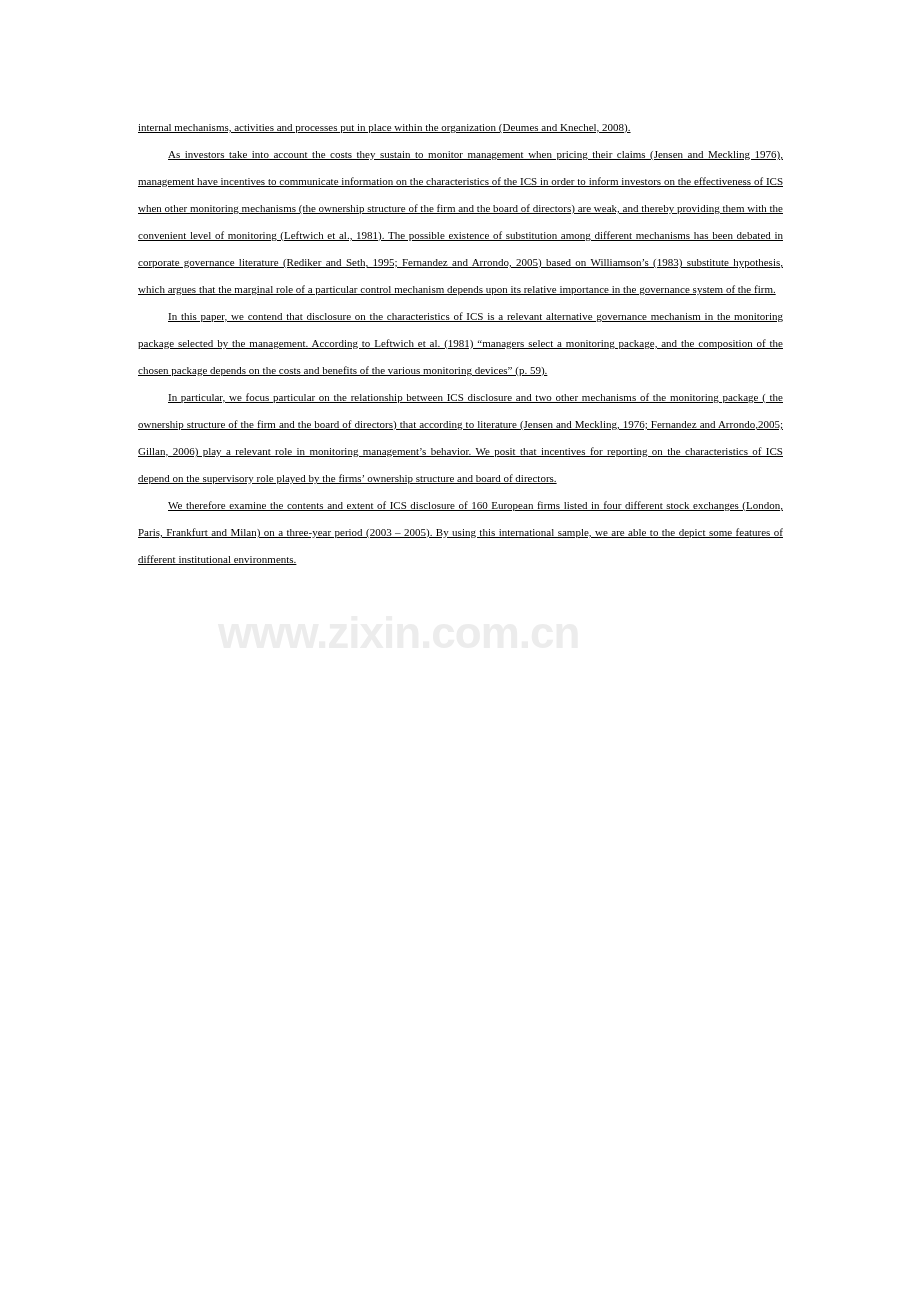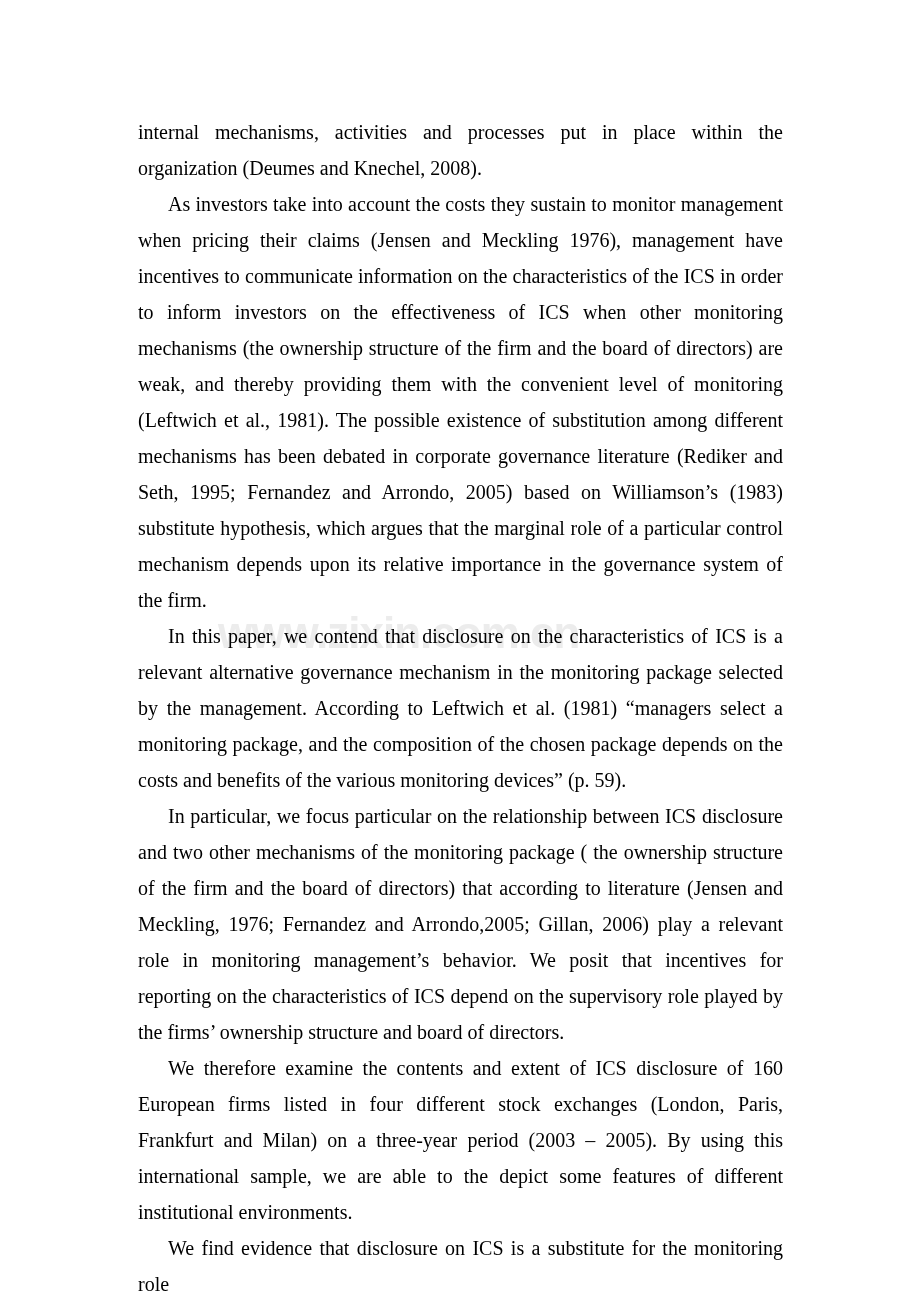--- a/index.html
+++ b/index.html
@@ -45,24 +45,25 @@
     pointer-events: none;
     user-select: none;
   }
 
   #textblock {
     position: absolute;
     left: 138px;
     top: 114px;
     width: 645px;
     z-index: 2;
-    font-size: 20px;
-    line-height: 36px;
+    font-size: 11px;
+    line-height: 27px;
     text-align: justify;
     text-justify: inter-word;
+    text-decoration: underline;
   }
 
   .para {
     margin: 0;
     text-indent: 30px;
     text-align: justify;
     text-align-last: left;
     hyphens: none;
   }
   .para.noindent {
@@ -81,16 +82,15 @@
     <p class="para noindent">internal mechanisms, activities and processes put in place within the organization (Deumes and Knechel, 2008).</p>
 
     <p class="para">As investors take into account the costs they sustain to monitor management when pricing their claims (Jensen and Meckling 1976), management have incentives to communicate information on the characteristics of the ICS in order to inform investors on the effectiveness of ICS when other monitoring mechanisms (the ownership structure of the firm and the board of directors) are weak, and thereby providing them with the convenient level of monitoring (Leftwich et al., 1981). The possible existence of substitution among different mechanisms has been debated in corporate governance literature (Rediker and Seth, 1995; Fernandez and Arrondo, 2005) based on Williamson’s (1983) substitute hypothesis, which argues that the marginal role of a particular control mechanism depends upon its relative importance in the governance system of the firm.</p>
 
     <p class="para">In this paper, we contend that disclosure on the characteristics of ICS is a relevant alternative governance mechanism in the monitoring package selected by the management. According to Leftwich et al. (1981) “managers select a monitoring package, and the composition of the chosen package depends on the costs and benefits of the various monitoring devices” (p. 59).</p>
 
     <p class="para">In particular, we focus particular on the relationship between ICS disclosure and two other mechanisms of the monitoring package ( the ownership structure of the firm and the board of directors) that according to literature (Jensen and Meckling, 1976; Fernandez and Arrondo,2005; Gillan, 2006) play a relevant role in monitoring management’s behavior. We posit that incentives for reporting on the characteristics of ICS depend on the supervisory role played by the firms’ ownership structure and board of directors.</p>
 
     <p class="para">We therefore examine the contents and extent of ICS disclosure of 160 European firms listed in four different stock exchanges (London, Paris, Frankfurt and Milan) on a three-year period (2003 – 2005). By using this international sample, we are able to the depict some features of different institutional environments.</p>
 
-    <p class="para">We find evidence that disclosure on ICS is a substitute for the monitoring role</p>
 
   </div>
 </div>
 
 </body></html>

